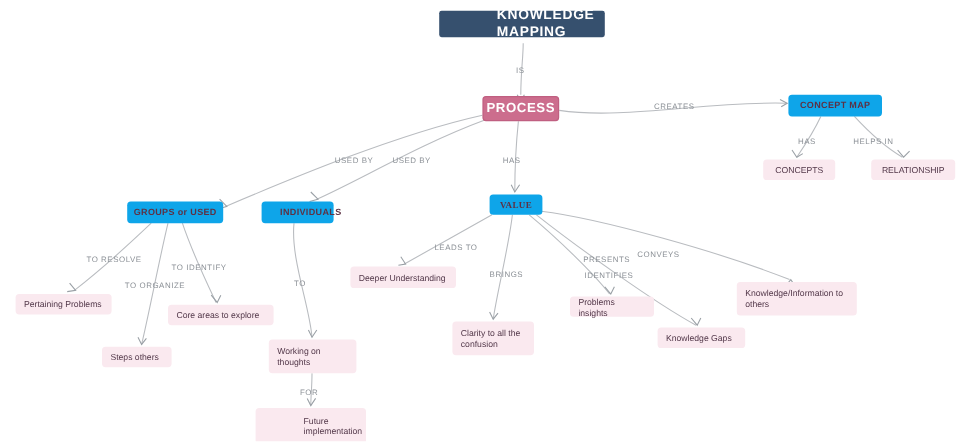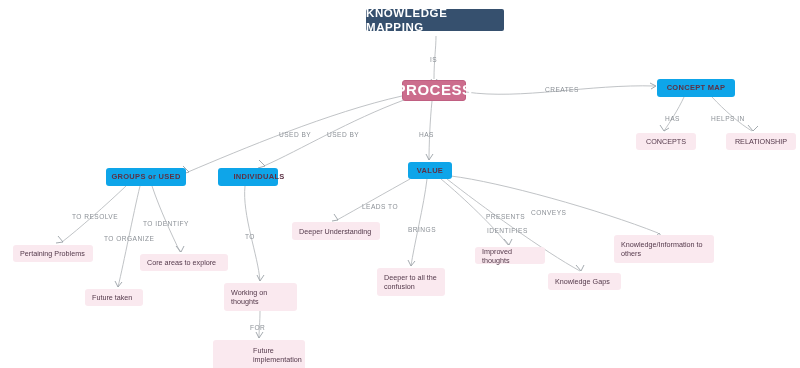--- a/index.html
+++ b/index.html
@@ -48,21 +48,21 @@
     color: #ffffff;
     font-size: 11.5px;
     font-weight: bold;
     letter-spacing: 0.6px;
     justify-content: center;
     border-radius: 2px;
   }
   .node-primary {
     background: #cc6d8d;
     color: #ffffff;
-    font-size: 15px;
+    font-size: 11px;
     font-weight: bold;
     letter-spacing: 0.5px;
     justify-content: center;
     border: 1px solid #c05f81;
   }
   .node-secondary {
     background: #0ea5e9;
     color: #5d3245;
     font-size: 7.5px;
     font-weight: bold;
@@ -126,67 +126,67 @@
       <path class="edge-arrow" d="M 257 275 l 3 6 l 4 -6"></path>
       <path class="edge-arrow" d="M 256 332 l 3 6 l 4 -6"></path>
       <path class="edge-arrow" d="M 334 214 l 4 6 l -6 1"></path>
       <path class="edge-arrow" d="M 408 260 l 3 6 l 4 -5"></path>
       <path class="edge-arrow" d="M 504 239 l 5 6 l 3 -6"></path>
       <path class="edge-arrow" d="M 576 265 l 5 6 l 3 -6"></path>
       <path class="edge-arrow" d="M 654 239 l 5 -6 l 4 6"></path>
     </svg>
 
   <div id="node-layer">
-      <div class="node node-title" style="left: 366px; top: 9px; width: 138px; height: 22px;">
+      <div class="node node-title" style="left: 366px; top: 9px; width: 138px; height: 22px; padding-left: 48px;">
         <span>KNOWLEDGE MAPPING</span>
       </div>
       <div class="node node-primary" style="left: 402px; top: 80px; width: 64px; height: 21px;">
         <span>PROCESS</span>
       </div>
       <div class="node node-secondary" style="left: 657px; top: 79px; width: 78px; height: 18px;">
         <span>CONCEPT MAP</span>
       </div>
       <div class="node node-leaf centered" style="left: 636px; top: 133px; width: 60px; height: 17px;">
         <span>CONCEPTS</span>
       </div>
       <div class="node node-leaf centered" style="left: 726px; top: 133px; width: 70px; height: 17px; justify-content: center;">
         <span>RELATIONSHIP</span>
       </div>
       <div class="node node-secondary" style="left: 106px; top: 168px; width: 80px; height: 18px;">
         <span>GROUPS or USED</span>
       </div>
       <div class="node node-secondary" style="left: 218px; top: 168px; width: 60px; height: 18px; padding-left: 22px;">
         <span>INDIVIDUALS</span>
       </div>
-      <div class="node node-secondary" style="left: 408px; top: 162px; width: 44px; height: 17px;">
+      <div class="node node-secondary" style="left: 408px; top: 162px; width: 44px; height: 17px; font-family: Liberation Serif, serif;">
         <span>VALUE</span>
       </div>
       <div class="node node-leaf" style="left: 13px; top: 245px; width: 80px; height: 17px;">
         <span>Pertaining Problems</span>
       </div>
       <div class="node node-leaf" style="left: 85px; top: 289px; width: 58px; height: 17px;">
-        <span>Future taken</span>
+        <span>Steps others</span>
       </div>
       <div class="node node-leaf" style="left: 140px; top: 254px; width: 88px; height: 17px;">
         <span>Core areas to explore</span>
       </div>
       <div class="node node-leaf" style="left: 224px; top: 283px; width: 73px; height: 28px;">
         <span>Working on thoughts</span>
       </div>
       <div class="node node-leaf" style="left: 213px; top: 340px; width: 92px; height: 30px; padding-left: 40px;">
         <span>Future implementation</span>
       </div>
       <div class="node node-leaf" style="left: 292px; top: 222px; width: 88px; height: 18px;">
         <span>Deeper Understanding</span>
       </div>
       <div class="node node-leaf" style="left: 377px; top: 268px; width: 68px; height: 28px;">
-        <span>Deeper to all the confusion</span>
+        <span>Clarity to all the confusion</span>
       </div>
       <div class="node node-leaf" style="left: 475px; top: 247px; width: 70px; height: 17px;">
-        <span>Improved thoughts</span>
+        <span>Problems insights</span>
       </div>
       <div class="node node-leaf" style="left: 548px; top: 273px; width: 73px; height: 17px;">
         <span>Knowledge Gaps</span>
       </div>
       <div class="node node-leaf" style="left: 614px; top: 235px; width: 100px; height: 28px;">
         <span>Knowledge/Information to others</span>
       </div>
     </div>
   <div id="label-layer">
       <div class="edge-label" style="left: 430px; top: 56px;">IS</div>

